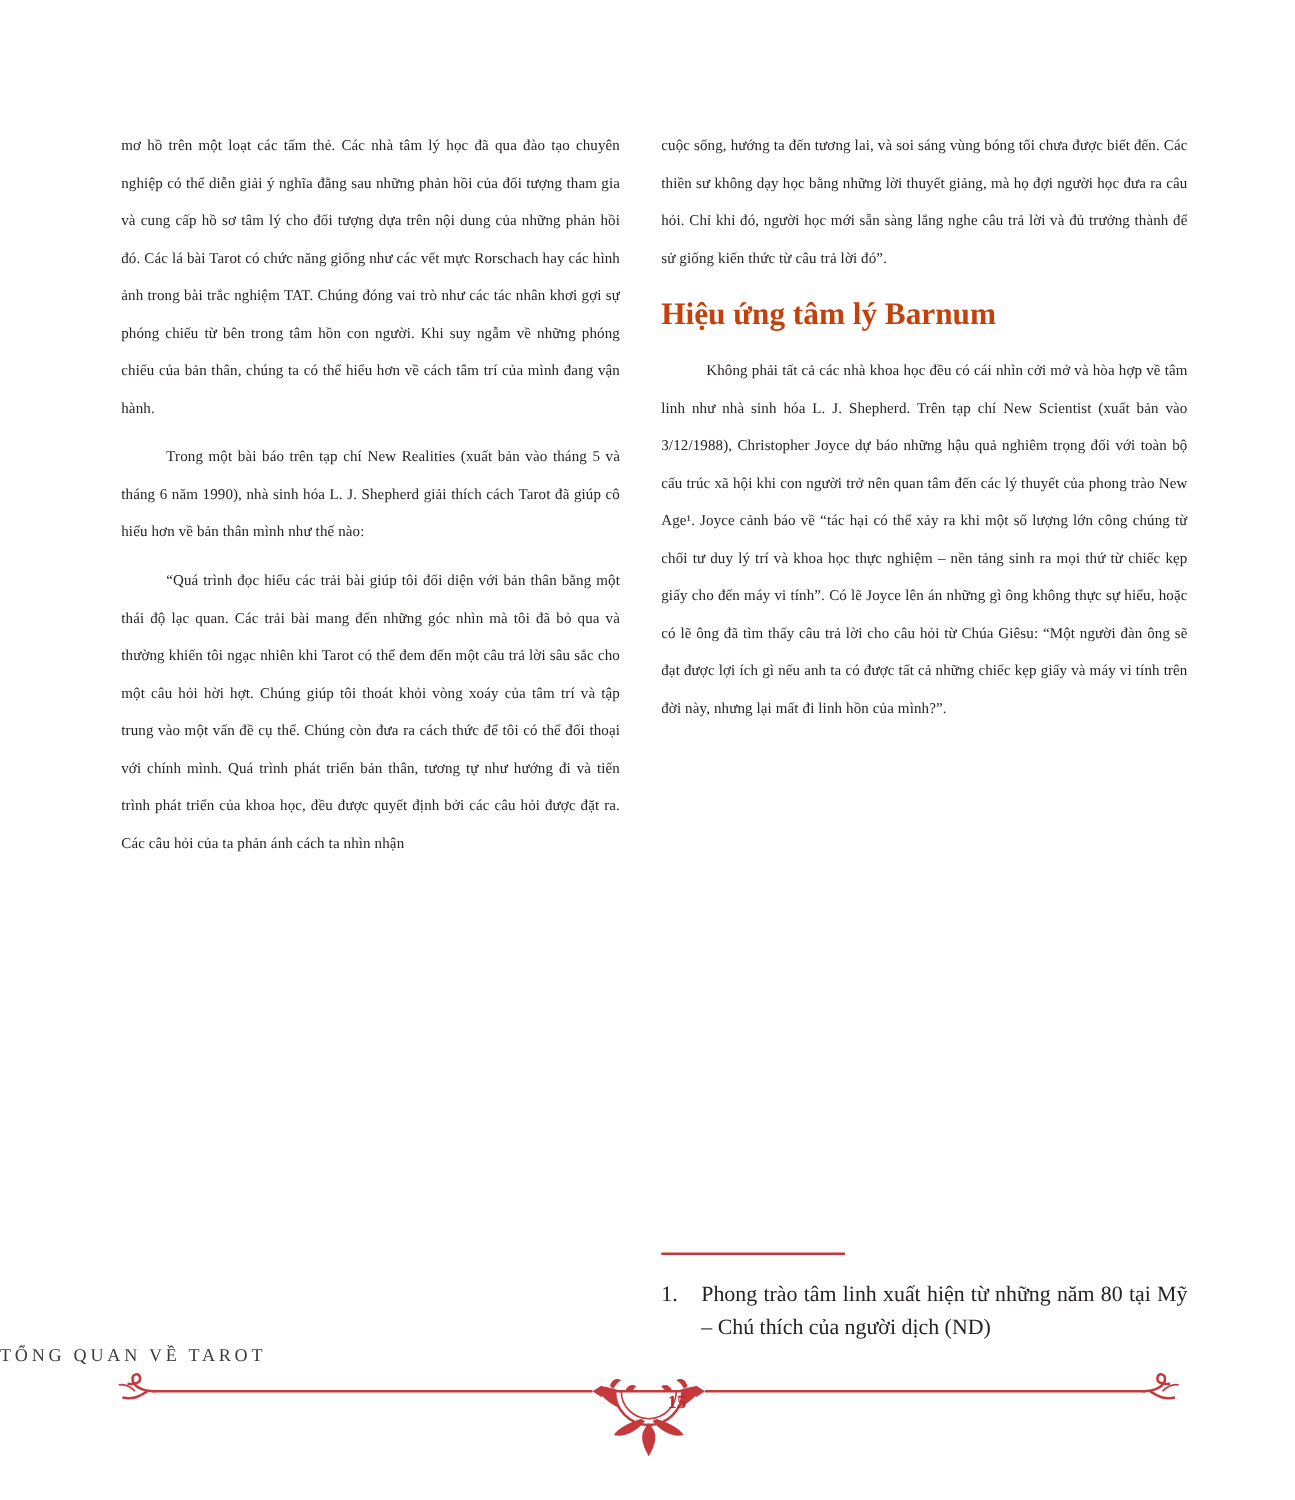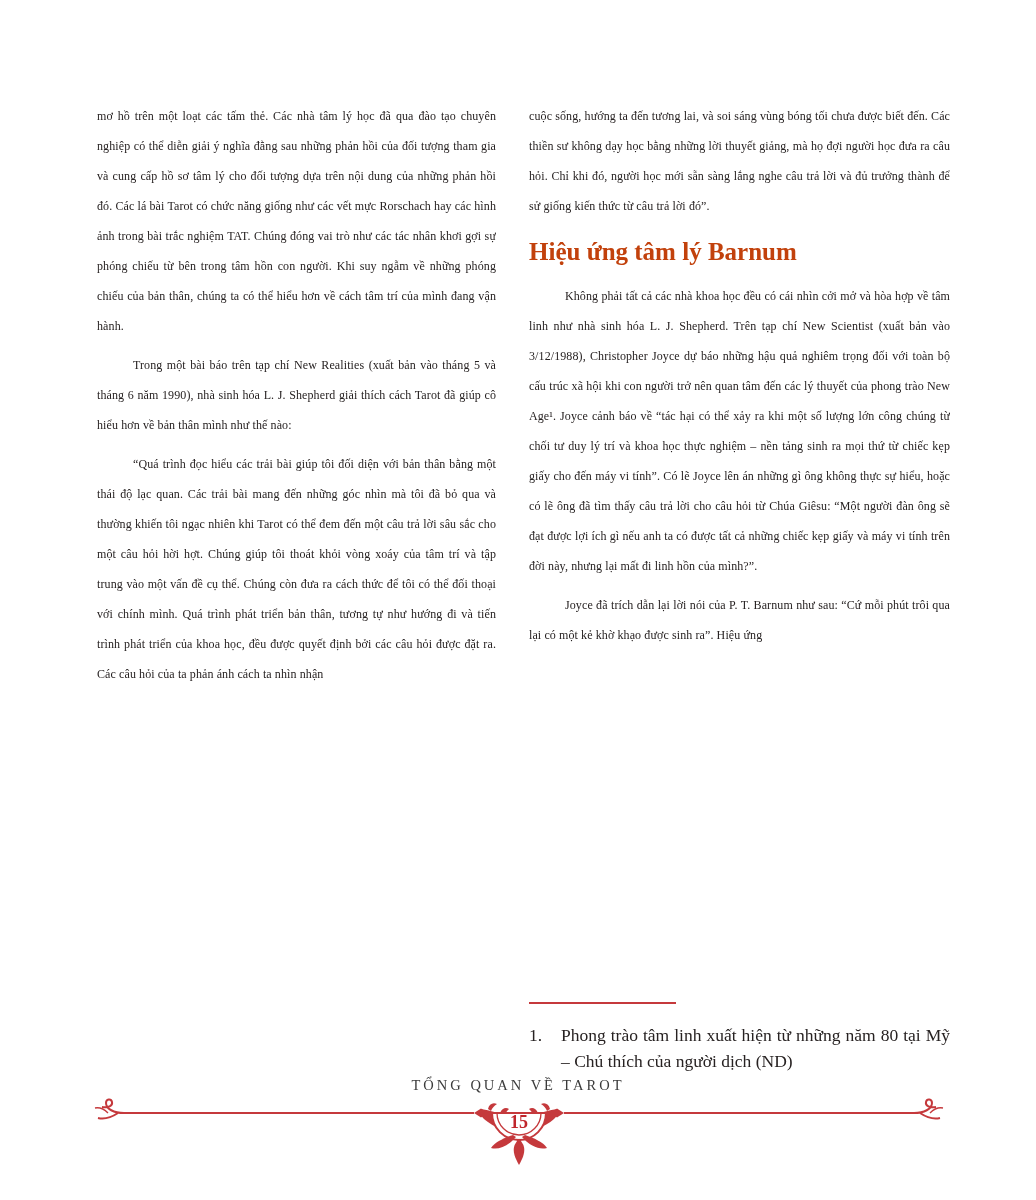--- a/index.html
+++ b/index.html
@@ -50,34 +50,33 @@
   .footnote-line {
     display: flex;
     font-size: 17.5px; line-height: 26px;
     text-align: justify;
   }
   .fn-marker { flex: 0 0 32px; }
   .fn-text   { flex: 1; }
 
   .running-title {
     position: absolute; top: 1077px; left: 0; width: 100%;
-    text-align: center;
     font-size: 14.5px; letter-spacing: 3px;
     color: #3b3b3b;
     font-weight: normal;
   }
   .footer-ornament {
     position: absolute; top: 1097px; left: 88px;
     width: 862px; height: 76px;
   }
   .page-number {
     position: absolute; top: 1108px; left: 489px;
     width: 60px; height: 28px; line-height: 28px;
-    text-align: center;
-    font-size: 18px; font-weight: bold;
+    text-align: right;
+    font-size: 15px; font-weight: bold;
     color: #c0262c;
   }
 </style>
 </head>
 <body>
 
 <div class="page">
 
   <div class="columns">
 
@@ -87,21 +86,20 @@
         <p class="body-p indent">Trong một bài báo trên tạp chí New Realities (xuất bản vào tháng 5 và tháng 6 năm 1990), nhà sinh hóa L. J. Shepherd giải thích cách Tarot đã giúp cô hiểu hơn về bản thân mình như thế nào:</p>
         <p class="body-p indent">“Quá trình đọc hiểu các trải bài giúp tôi đối diện với bản thân bằng một thái độ lạc quan. Các trải bài mang đến những góc nhìn mà tôi đã bỏ qua và thường khiến tôi ngạc nhiên khi Tarot có thể đem đến một câu trả lời sâu sắc cho một câu hỏi hời hợt. Chúng giúp tôi thoát khỏi vòng xoáy của tâm trí và tập trung vào một vấn đề cụ thể. Chúng còn đưa ra cách thức để tôi có thể đối thoại với chính mình. Quá trình phát triển bản thân, tương tự như hướng đi và tiến trình phát triển của khoa học, đều được quyết định bởi các câu hỏi được đặt ra. Các câu hỏi của ta phản ánh cách ta nhìn nhận</p>
       </div>
     </div>
 
     <div class="col col-right">
       <div class="col-flow">
         <p class="body-p">cuộc sống, hướng ta đến tương lai, và soi sáng vùng bóng tối chưa được biết đến. Các thiền sư không dạy học bằng những lời thuyết giảng, mà họ đợi người học đưa ra câu hỏi. Chỉ khi đó, người học mới sẵn sàng lắng nghe câu trả lời và đủ trưởng thành để sử giống kiến thức từ câu trả lời đó”.</p>
         <h2 class="section-heading">Hiệu ứng tâm lý Barnum</h2>
         <p class="body-p indent">Không phải tất cả các nhà khoa học đều có cái nhìn cởi mở và hòa hợp về tâm linh như nhà sinh hóa L. J. Shepherd. Trên tạp chí New Scientist (xuất bản vào 3/12/1988), Christopher Joyce dự báo những hậu quả nghiêm trọng đối với toàn bộ cấu trúc xã hội khi con người trở nên quan tâm đến các lý thuyết của phong trào New Age¹. Joyce cảnh báo về “tác hại có thể xảy ra khi một số lượng lớn công chúng từ chối tư duy lý trí và khoa học thực nghiệm – nền tảng sinh ra mọi thứ từ chiếc kẹp giấy cho đến máy vi tính”. Có lẽ Joyce lên án những gì ông không thực sự hiểu, hoặc có lẽ ông đã tìm thấy câu trả lời cho câu hỏi từ Chúa Giêsu: “Một người đàn ông sẽ đạt được lợi ích gì nếu anh ta có được tất cả những chiếc kẹp giấy và máy vi tính trên đời này, nhưng lại mất đi linh hồn của mình?”.</p>
-        <p class="body-p indent">Joyce đã trích dẫn lại lời nói của P. T. Barnum như sau: “Cứ mỗi phút trôi qua lại có một kẻ khờ khạo được sinh ra”. Hiệu ứng</p>
       </div>
 
       <div class="footnote">
         <div class="footnote-rule"></div>
         <div class="footnote-line">
           <span class="fn-marker">1.</span>
           <span class="fn-text">Phong trào tâm linh xuất hiện từ những năm 80 tại Mỹ – Chú thích của người dịch (ND)</span>
         </div>
       </div>
     </div>

